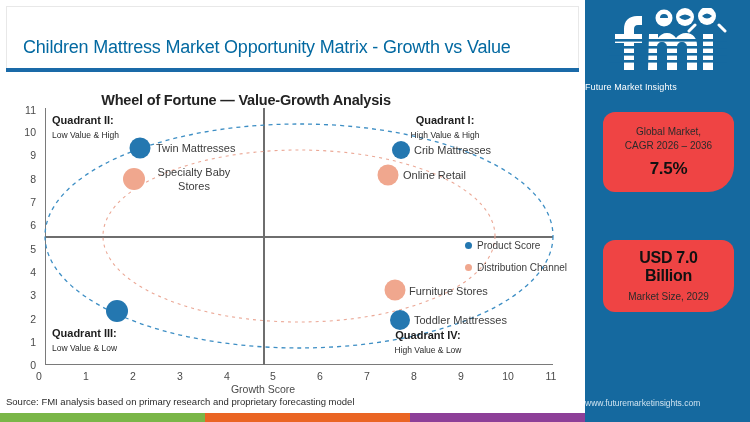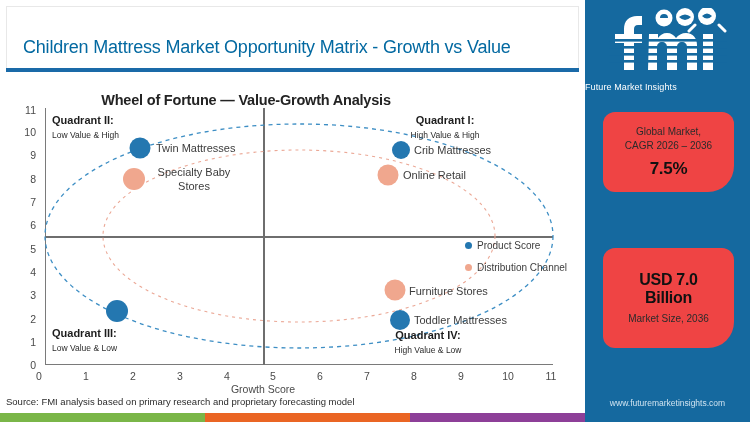--- a/index.html
+++ b/index.html
@@ -107,26 +107,26 @@
   .logo-sub{
     margin-top:2px;font-size:9px;color:#ffffff;letter-spacing:0.1px;
   }
   .card{
     position:absolute;left:18px;width:131px;background:#ef4444;
     border-radius:12px 12px 26px 12px;
     display:flex;flex-direction:column;align-items:center;justify-content:center;
     text-align:center;box-sizing:border-box;
   }
   .card-1{top:112px;height:80px;}
-  .card-2{top:248px;height:100px;}
+  .card-2{top:240px;height:72px;}
   .card-small{font-size:10px;color:#2b2b2b;line-height:1.35;}
   .card-big{font-size:17px;font-weight:bold;color:#111;letter-spacing:-0.3px;}
   .card-big2{font-size:16px;font-weight:bold;color:#111;line-height:1.15;letter-spacing:-0.3px;}
   .site-url{
-    position:absolute;left:0;bottom:14px;width:165px;text-align:center;
+    position:absolute;left:0;bottom:14px;width:165px;
     font-size:8.5px;color:#cfe3f0;
   }
   .sidebar-bottom-accent{position:absolute;left:585px;bottom:0;width:165px;height:9px;background:#15699f;}
 </style>
 </head>
 <body>
 
 <div id="root">
 
   <div class="main-area">
@@ -274,19 +274,19 @@
 
     <div class="card card-1">
       <div class="card-small">Global Market,</div>
       <div class="card-small">CAGR 2026 – 2036</div>
       <div class="card-big" style="margin-top:7px;">7.5%</div>
     </div>
 
     <div class="card card-2">
       <div class="card-big2">USD 7.0</div>
       <div class="card-big2">Billion</div>
-      <div class="card-small" style="margin-top:4px;">Market Size, 2036</div>
+      <div class="card-small" style="margin-top:4px;">Market Size, 2029</div>
     </div>
 
     <div class="site-url">www.futuremarketinsights.com</div>
   </div>
 
 </div>
 
 </body></html>

